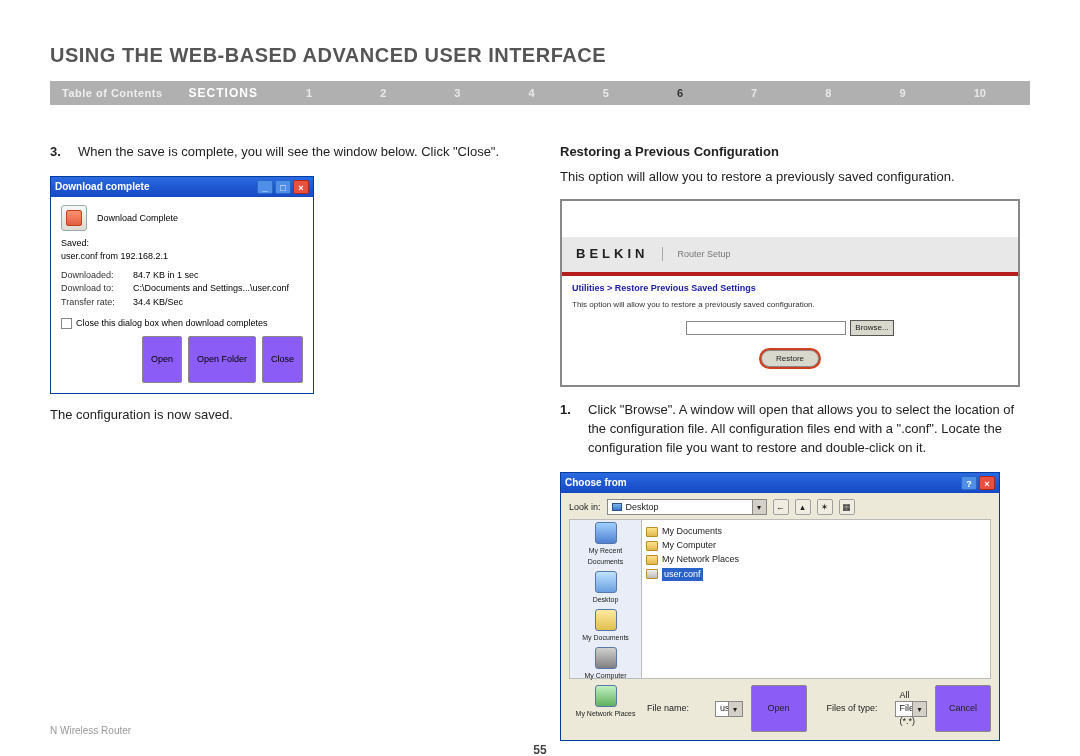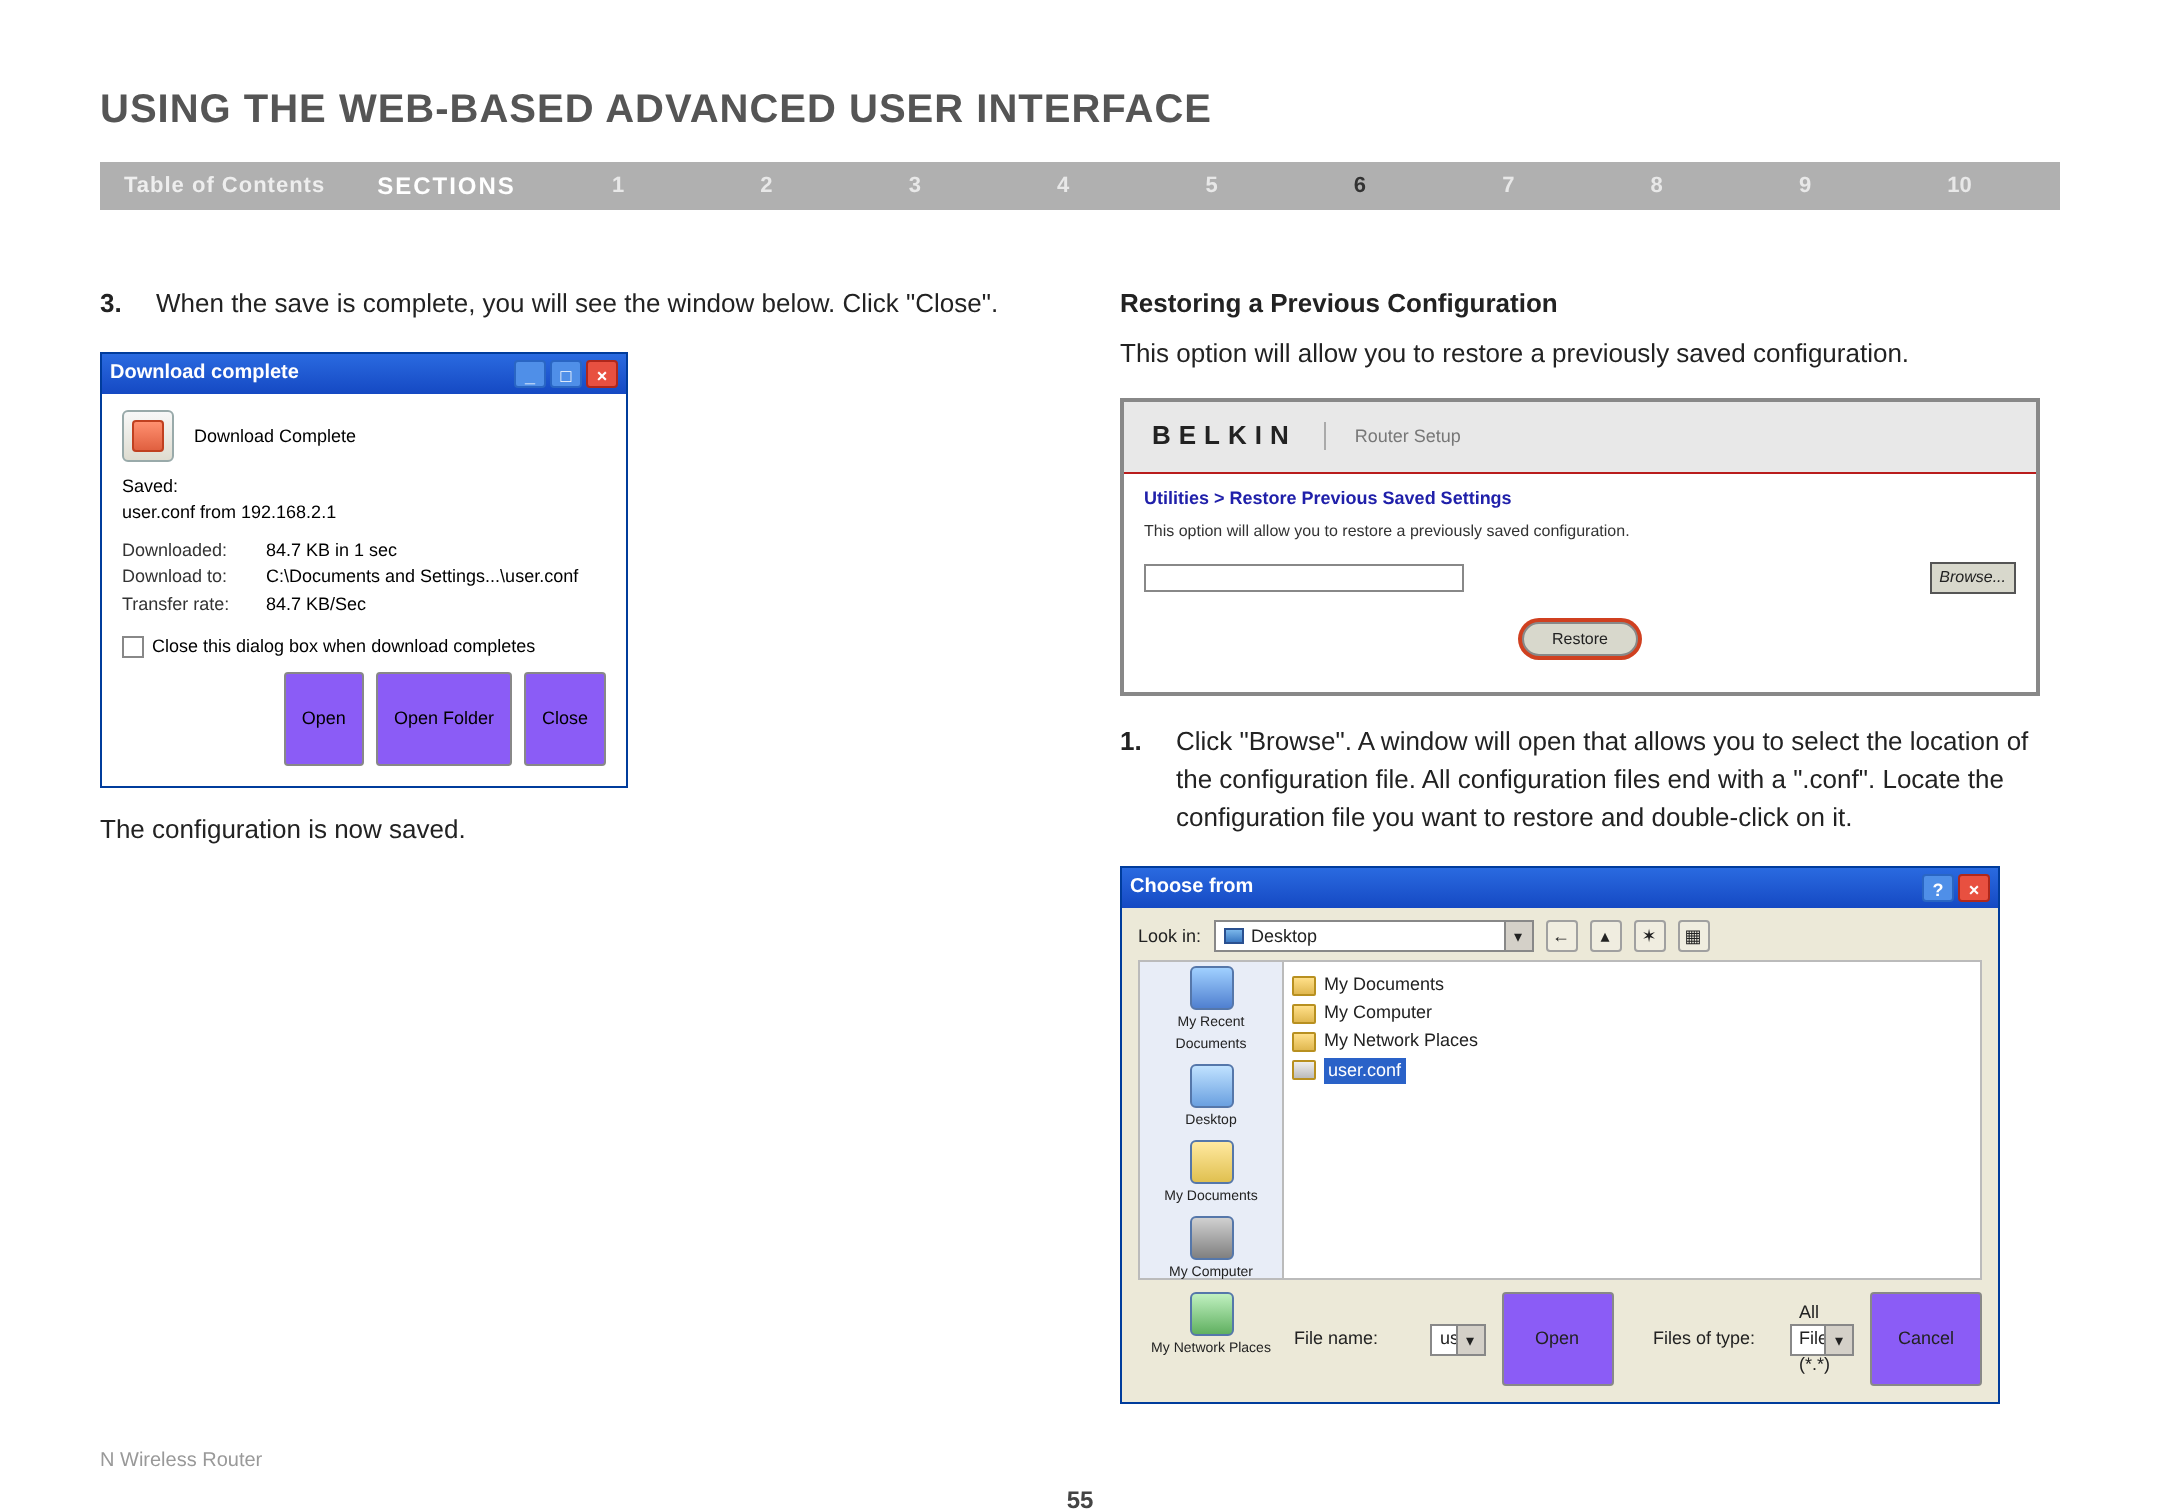--- a/index.html
+++ b/index.html
@@ -126,34 +126,34 @@
   
   .router {
     margin-top: 12px;
     width: 460px;
     border: 2px solid #888;
     font-size: 9px;
   }
   .router-head {
     background: #e8e8e8;
     padding: 8px 14px;
-    border-bottom: 1px solid #b91c1c;
-    display:flex; align-items:center; gap:14px;
+    border-bottom: 4px solid #b91c1c;
+    display:flex; align-items:center; gap:14px;margin-top:36px;
   }
   .belkin-logo { font-size: 13px; letter-spacing: 4px; font-weight:bold; color:#222;}
   .router-body { display:flex; }
   .router-nav {
     width: 92px; background:#555; color:#e8e8e8; padding:4px 6px 20px 6px;
     font-size: 7px; line-height:1.6;
   }
   .router-nav .hd { font-weight:bold; color:#fff; font-size:7.5px; margin-top:2px;}
   .router-main { flex:1; padding: 6px 10px 18px 10px; }
   .crumb { color:#2020aa; font-weight:bold; font-size:9px; margin-bottom:4px;}
   .desc { font-size:8px; color:#333; margin-bottom:10px;}
-  .browse-row { display:flex; justify-content:space-between; align-items:center; gap:4px;font-style:italic;}
+  .browse-row { display:flex; justify-content:center; align-items:center; gap:4px;}
   .textfield {
     flex:1; height:14px; border:1px solid #888; background:#fff; max-width:160px;
   }
   .browse-btn {
     font-size:8px; padding:1px 4px; border:1px solid #555; background:#d8d8cc; cursor:pointer;
   }
   .restore-btn-wrap { text-align:center; margin-top:14px;}
   .restore-btn {
     display:inline-block; font-size:8px; padding:2px 14px;
     border:1px solid #888; background:#d8d8cc;
@@ -274,21 +274,21 @@
             <div>
                 <span class="lab">Downloaded:</span>
                 <span>84.7 KB in 1 sec</span>
               </div>
             <div>
                 <span class="lab">Download to:</span>
                 <span>C:\Documents and Settings...\user.conf</span>
               </div>
             <div>
                 <span class="lab">Transfer rate:</span>
-                <span>84.7 KB/Sec</span>
+                <span>34.4 KB/Sec</span>
               </div>
           </div>
           <div class="checkrow">
             <span class="checkbox"></span>
             <span>Close this dialog box when download completes</span>
           </div>
           <div class="xp-btnrow">
             <div class="xp-btn">Open</div>
             <div class="xp-btn">Open Folder</div>
             <div class="xp-btn">Close</div>

